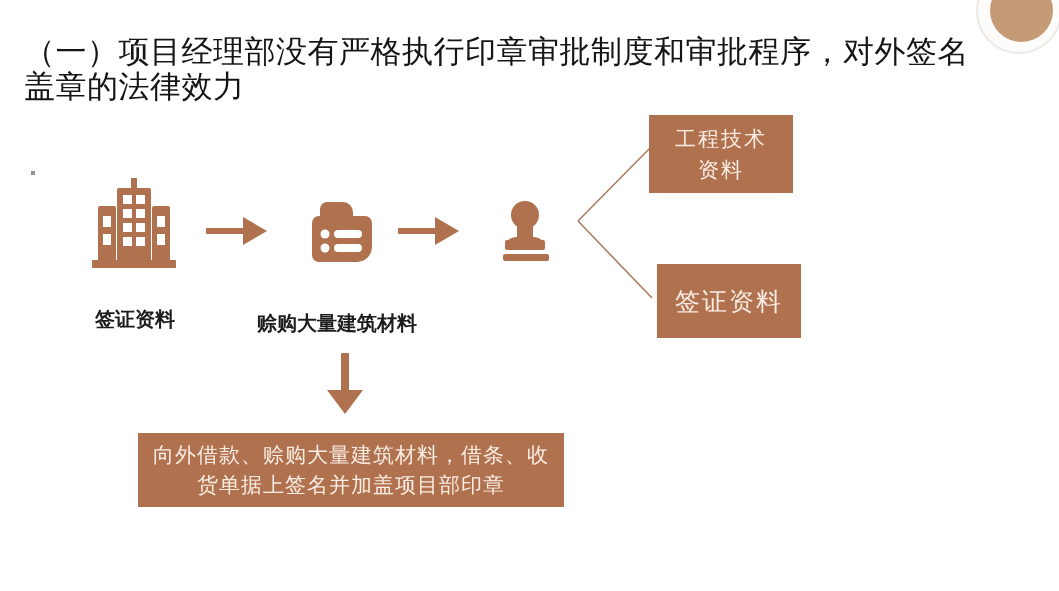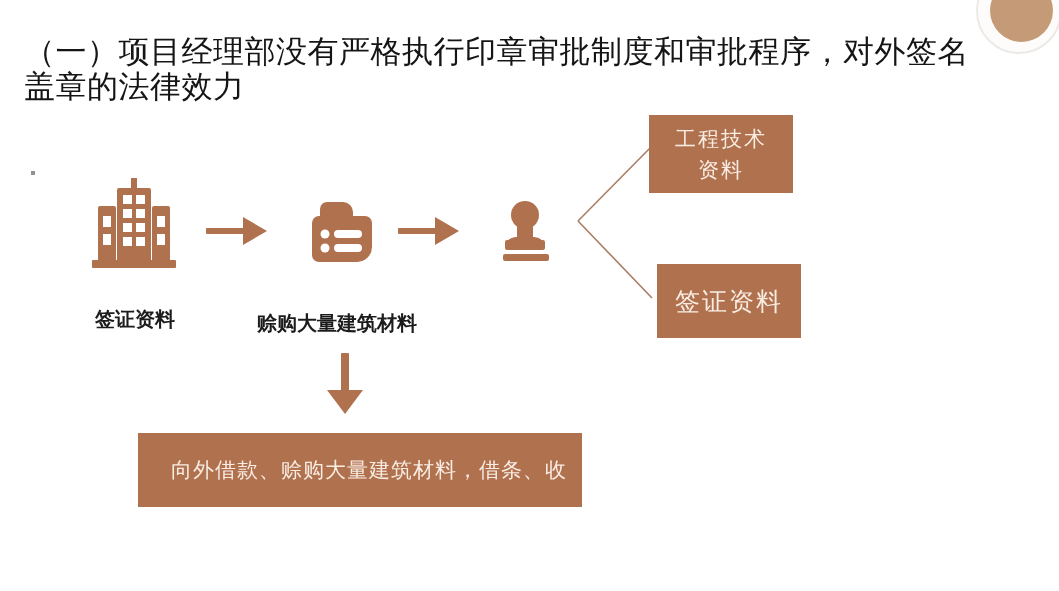--- a/index.html
+++ b/index.html
@@ -52,21 +52,21 @@
   .label-company{left:60px;top:306px;width:150px;}
   .label-dept{left:242px;top:310px;width:190px;}
 
   .flow-box{
     position:absolute;background:var(--box-bg);color:var(--box-text);
     display:flex;flex-direction:column;align-items:center;justify-content:center;
     text-align:center;letter-spacing:2px;
   }
   .box-output-1{left:649px;top:115px;width:144px;height:78px;font-size:21px;line-height:31px;}
   .box-output-2{left:649px;top:264px;width:144px;height:74px;font-size:25px;line-height:31px;margin-left:8px;}
-  .box-consequence{left:138px;top:433px;width:426px;height:74px;font-size:21px;line-height:30px;letter-spacing:1px;padding-left:18px;}
+  .box-consequence{left:138px;top:433px;width:426px;height:74px;font-size:21px;line-height:30px;letter-spacing:1px;}
 </style>
 </head>
 <body>
 
 <div class="stage">
 
   <div class="circle-halo"></div>
   <div class="circle-deco"></div>
 
   <div class="slide-title">（一）项目经理部没有严格执行印章审批制度和审批程序，对外签名盖章的法律效力</div>
@@ -136,15 +136,16 @@
     <span>签证资料</span>
   </div>
 
   <svg class="icon" style="left:325px;top:353px;" width="40" height="62" viewBox="0 0 40 62">
     <rect class="accent-fill" x="16" y="0" width="8" height="40" rx="1"></rect>
     <polygon class="accent-fill" points="2,37 38,37 20,61"></polygon>
   </svg>
 
   <div class="flow-box box-consequence">
     <span>向外借款、赊购大量建筑材料，借条、收</span>
+    <span>货单据上签名并加盖项目部印章</span>
   </div>
 
 </div>
 
 </body></html>

